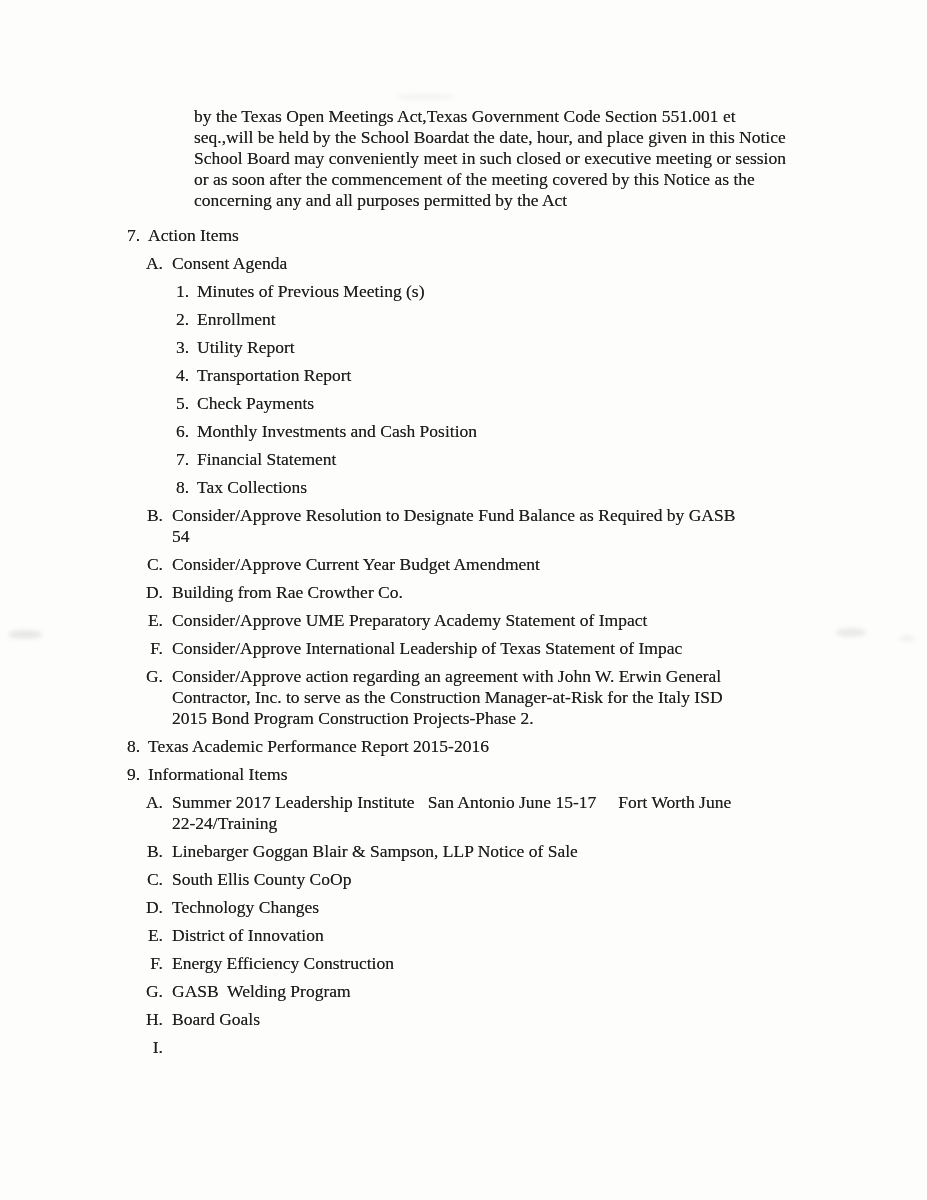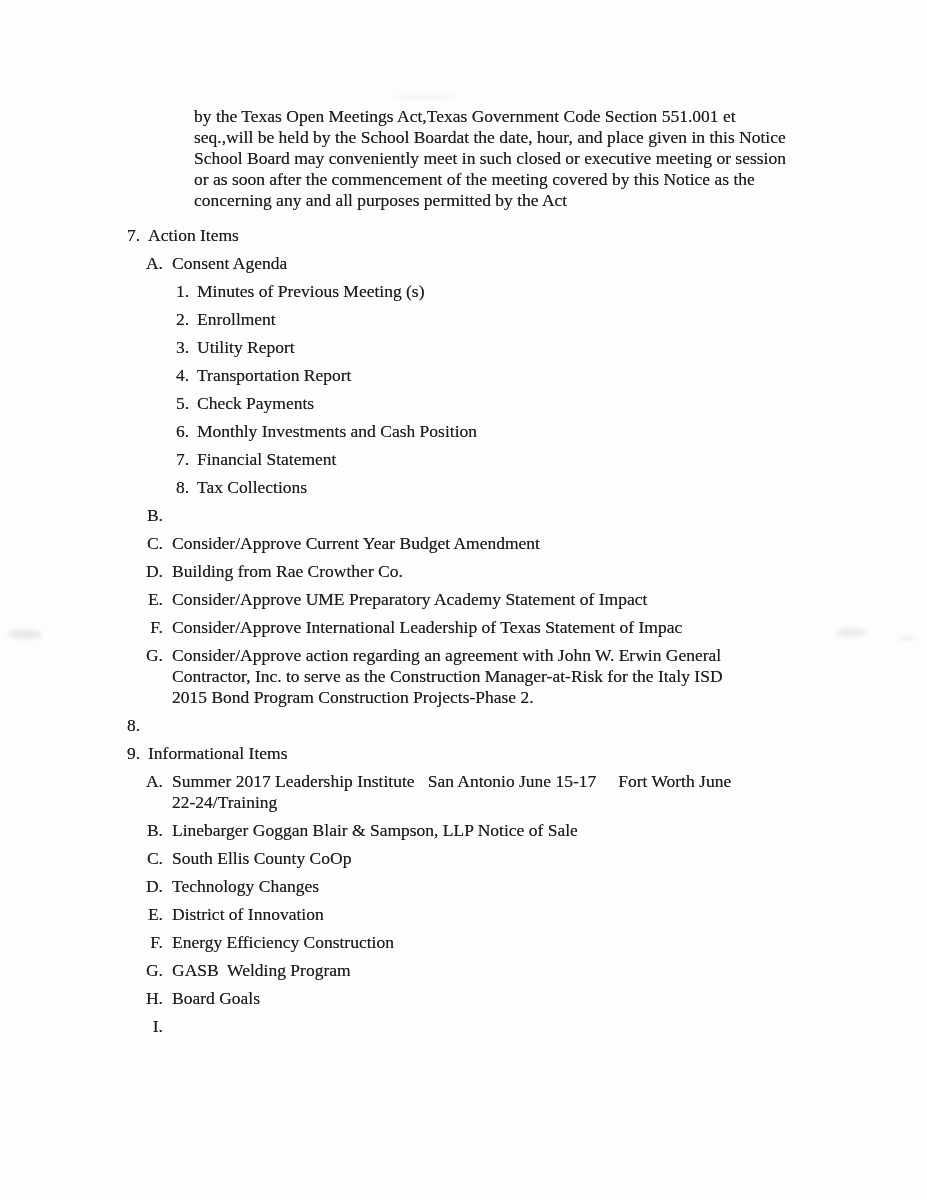--- a/index.html
+++ b/index.html
@@ -131,20 +131,24 @@
         </div>
       </div>
       <div class="agenda-row lvl3">
         <span class="marker">8.</span>
         <div class="content">
           <div class="txt-line">Tax Collections</div>
         </div>
       </div>
       <div class="agenda-row lvl2">
         <span class="marker">B.</span>
+        <div class="content">
+          <div class="txt-line">Consider/Approve Resolution to Designate Fund Balance as Required by GASB</div>
+          <div class="txt-line">54</div>
+        </div>
       </div>
       <div class="agenda-row lvl2">
         <span class="marker">C.</span>
         <div class="content">
           <div class="txt-line">Consider/Approve Current Year Budget Amendment</div>
         </div>
       </div>
       <div class="agenda-row lvl2">
         <span class="marker">D.</span>
         <div class="content">
@@ -166,20 +170,23 @@
       <div class="agenda-row lvl2">
         <span class="marker">G.</span>
         <div class="content">
           <div class="txt-line">Consider/Approve action regarding an agreement with John W. Erwin General</div>
           <div class="txt-line">Contractor, Inc. to serve as the Construction Manager-at-Risk for the Italy ISD</div>
           <div class="txt-line">2015 Bond Program Construction Projects-Phase 2.</div>
         </div>
       </div>
       <div class="agenda-row lvl1">
         <span class="marker">8.</span>
+        <div class="content">
+          <div class="txt-line">Texas Academic Performance Report 2015-2016</div>
+        </div>
       </div>
       <div class="agenda-row lvl1">
         <span class="marker">9.</span>
         <div class="content">
           <div class="txt-line">Informational Items</div>
         </div>
       </div>
       <div class="agenda-row lvl2">
         <span class="marker">A.</span>
         <div class="content">

